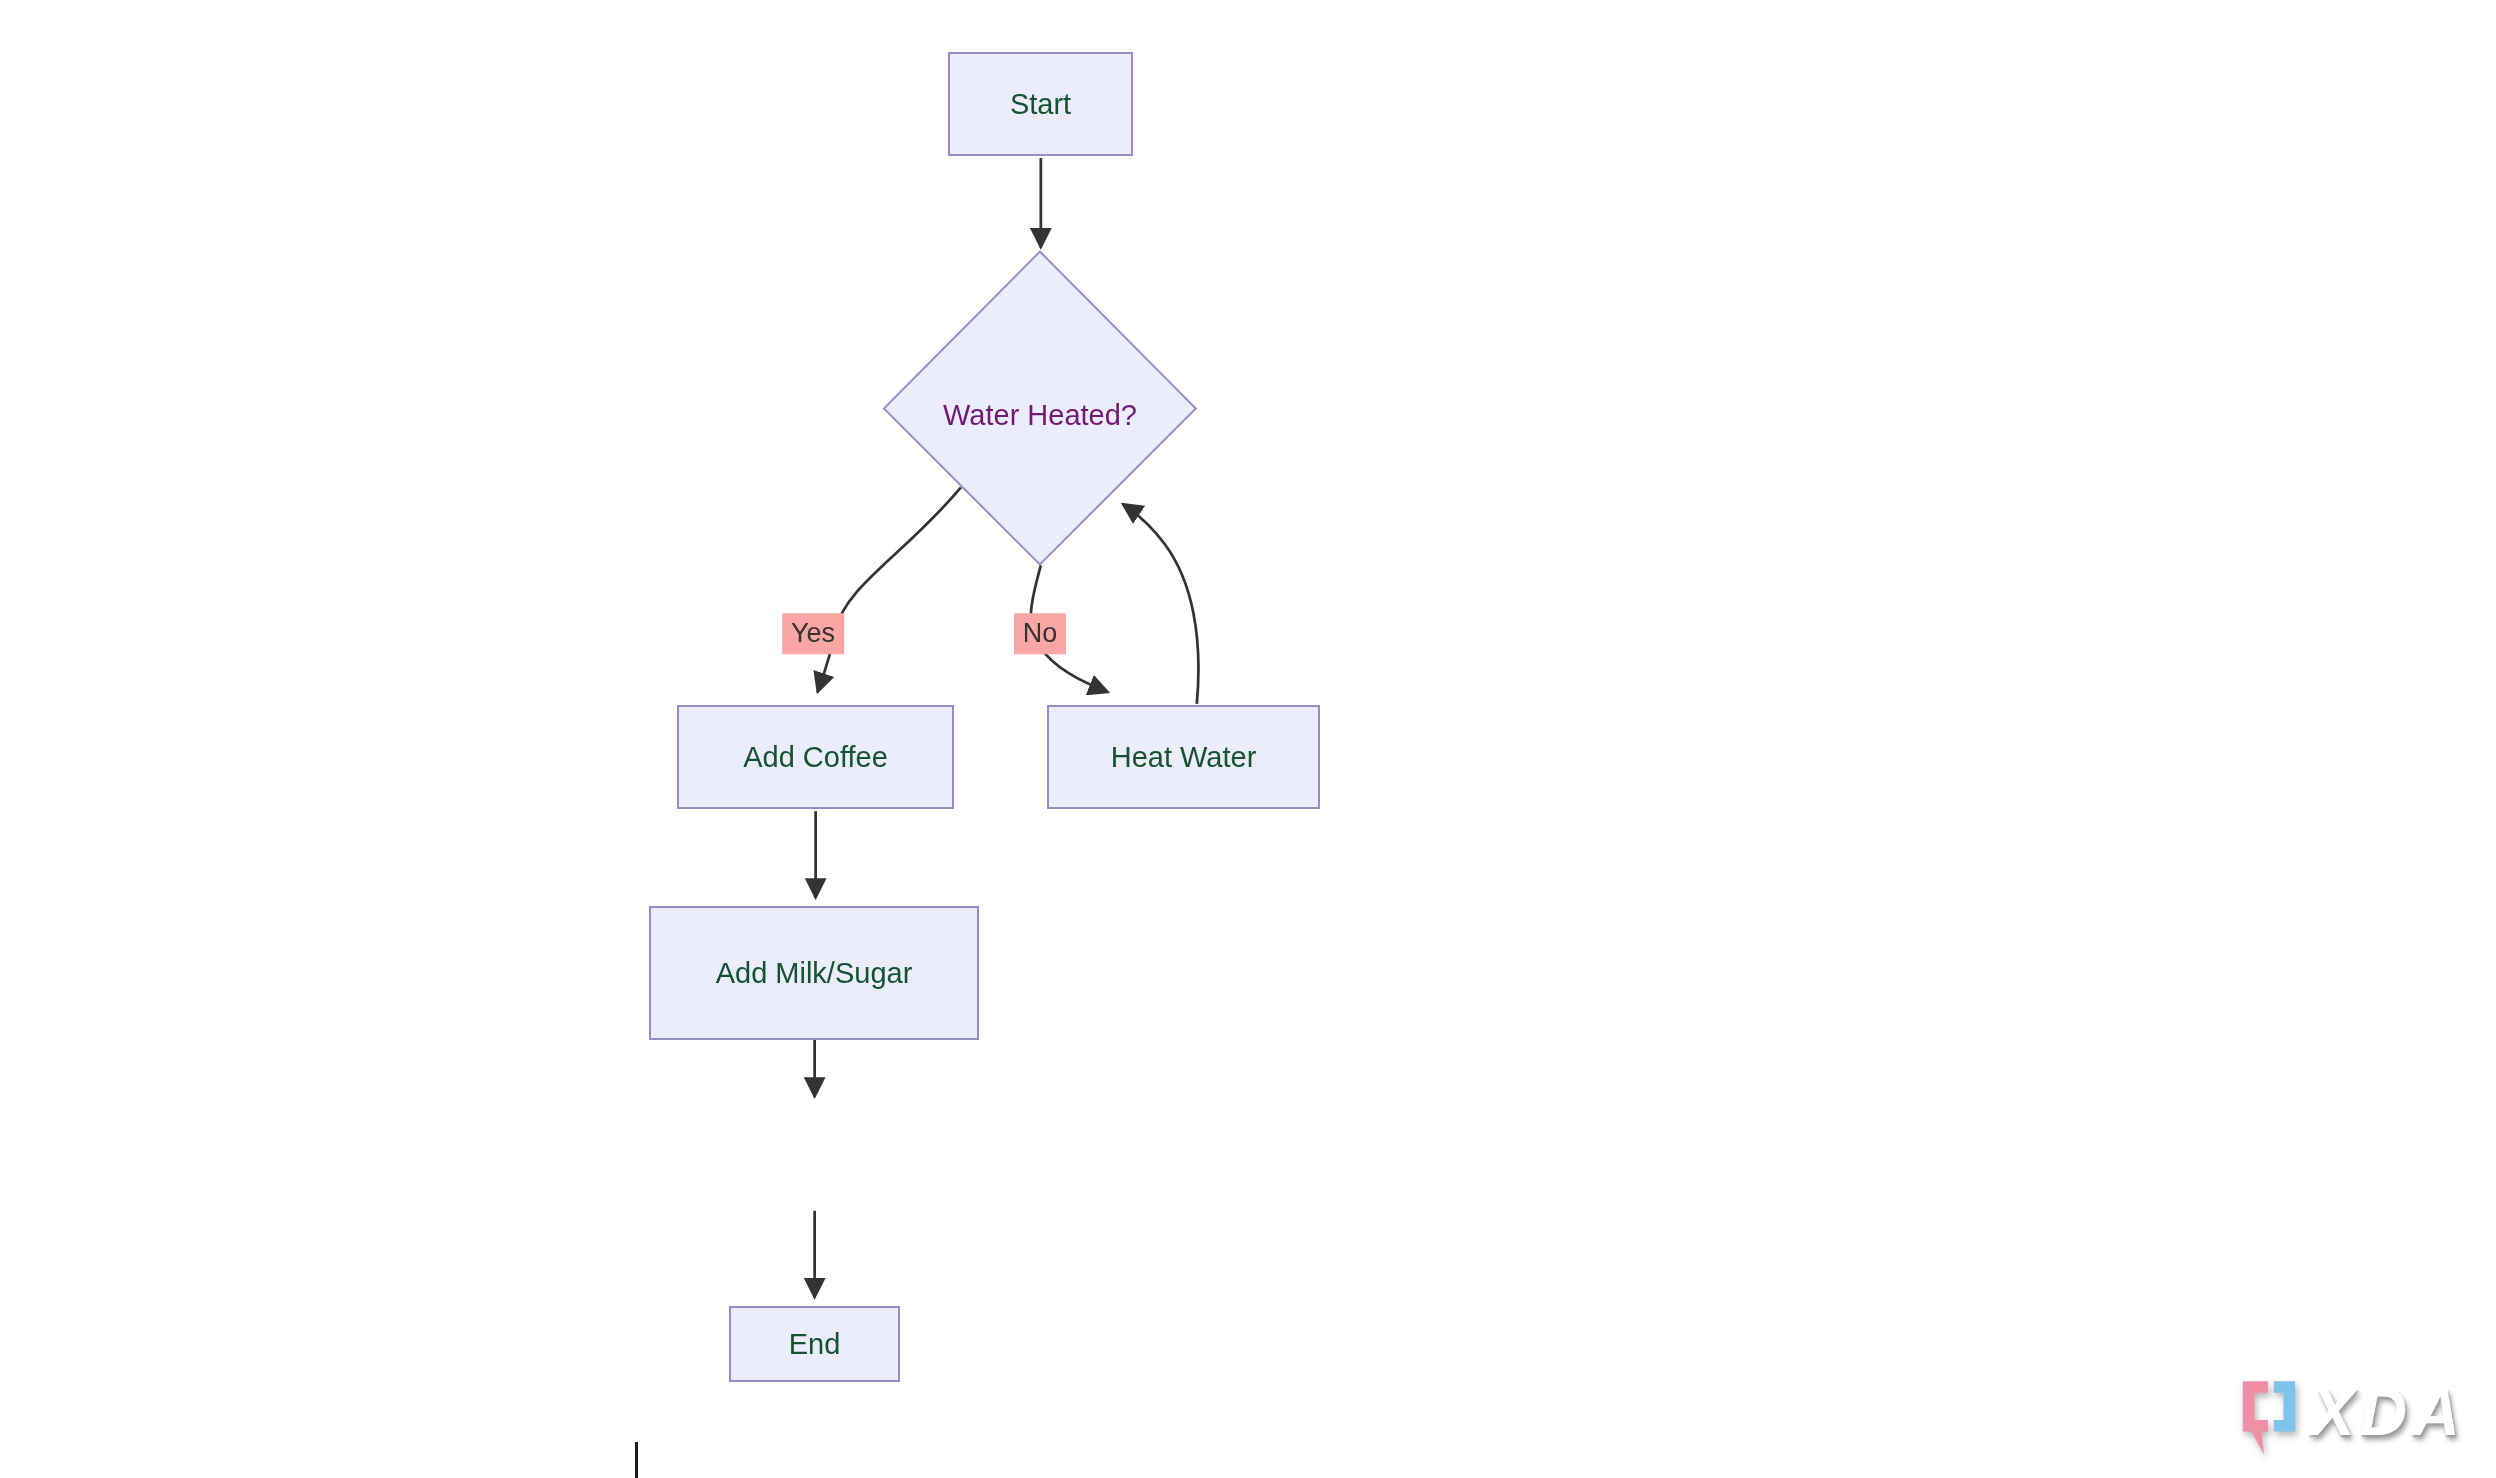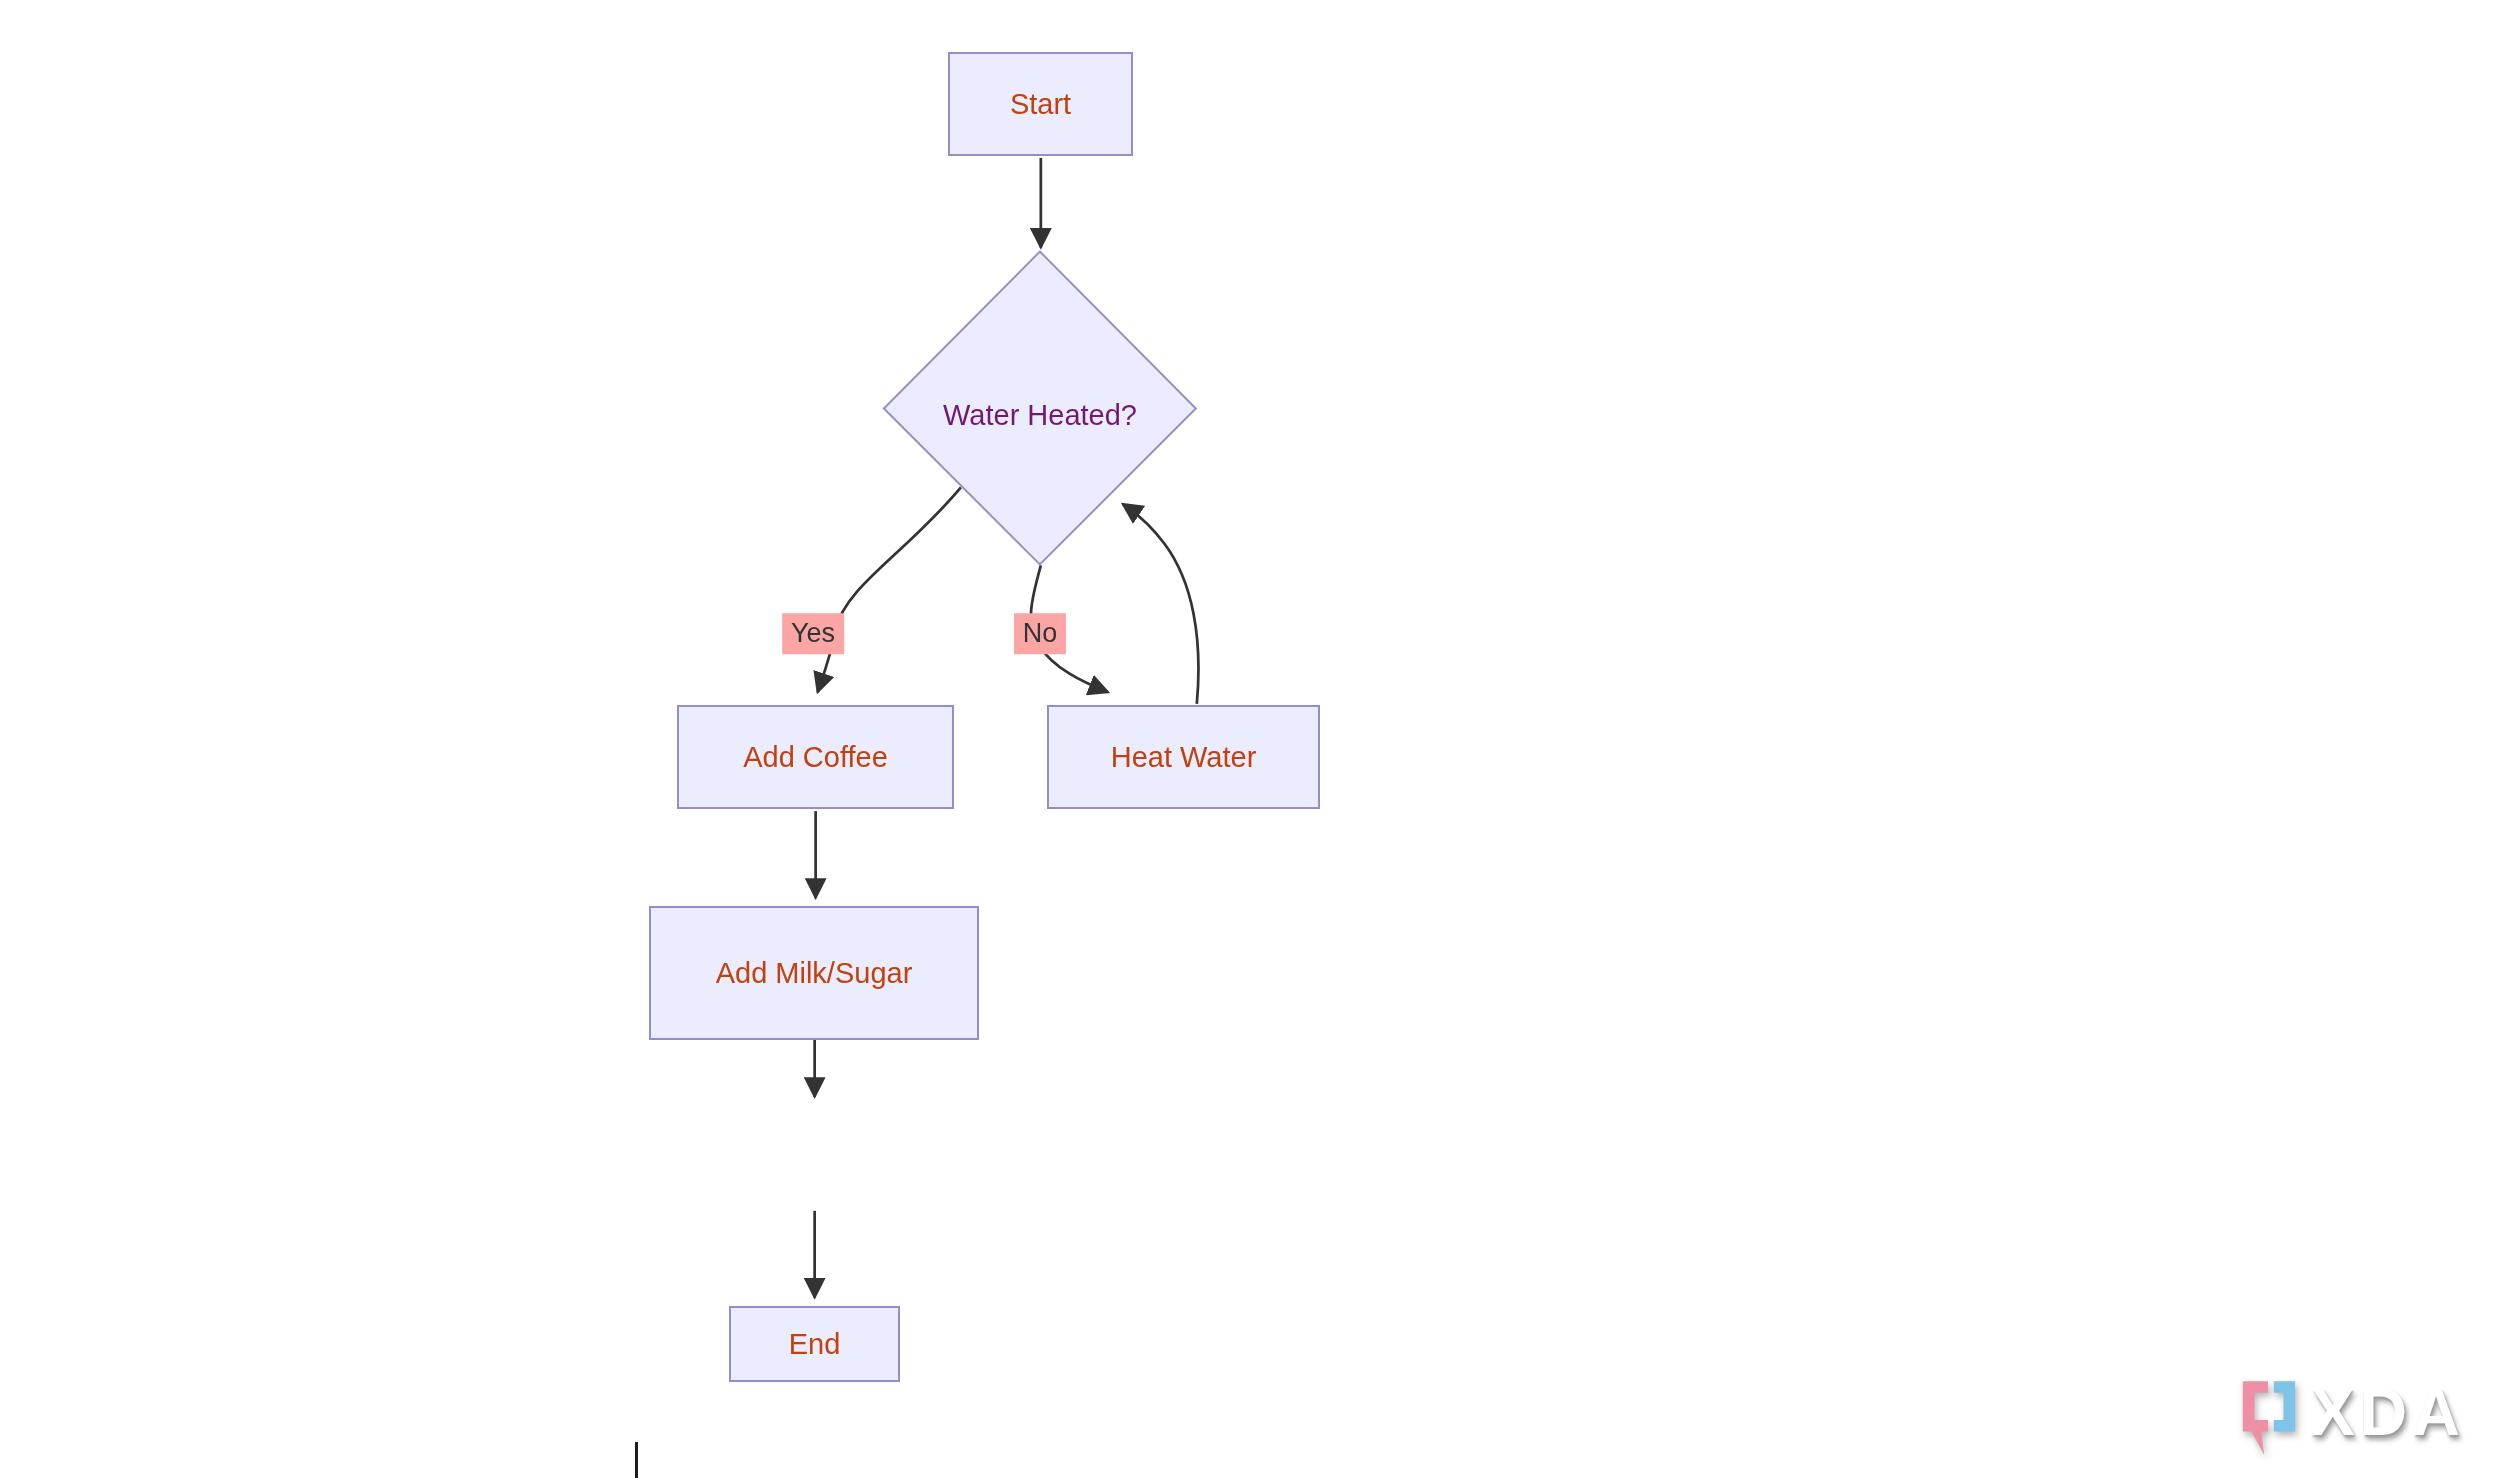--- a/index.html
+++ b/index.html
@@ -22,21 +22,21 @@
   }
   .node {
     position: absolute;
     box-sizing: border-box;
     background: #ECECFF;
     border: 2px solid #968cc8;
     display: flex;
     align-items: center;
     justify-content: center;
     font-size: 29px;
-    color: #c2410c;
+    color: #14532d;
     white-space: nowrap;
   }
   .diamond-label {
     position: absolute;
     left: 884px; top: 253px;
     width: 312px; height: 312px;
     display: flex;
     align-items: center;
     justify-content: center;
     padding-top: 13.7px;
@@ -74,20 +74,21 @@
   }
   #watermark .brand-text {
     font-size: 66px;
     font-weight: 800;
     letter-spacing: 4.9px;
     line-height: 0.95;
     color: #ffffff;
     margin-top: 3.9px;
     text-shadow: 2.9px 4.9px 4.9px rgba(150,150,150,0.85),
                  1px 2px 2px rgba(160,160,160,0.9);
+    font-style: italic;
   }
 </style>
 </head>
 <body>
 
 <div id="screen">
 
   <svg id="edges-svg" viewBox="0 0 2560 1516" width="2497" height="1478">
     <defs>
       <marker id="arrow" viewBox="0 0 10 10" refX="9" refY="5" markerWidth="8" markerHeight="8" orient="auto">

